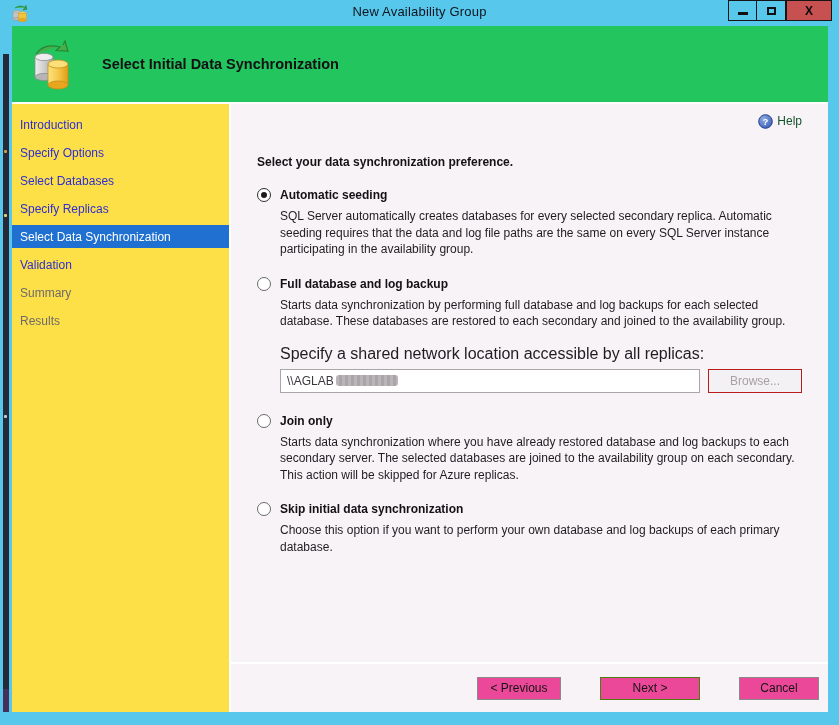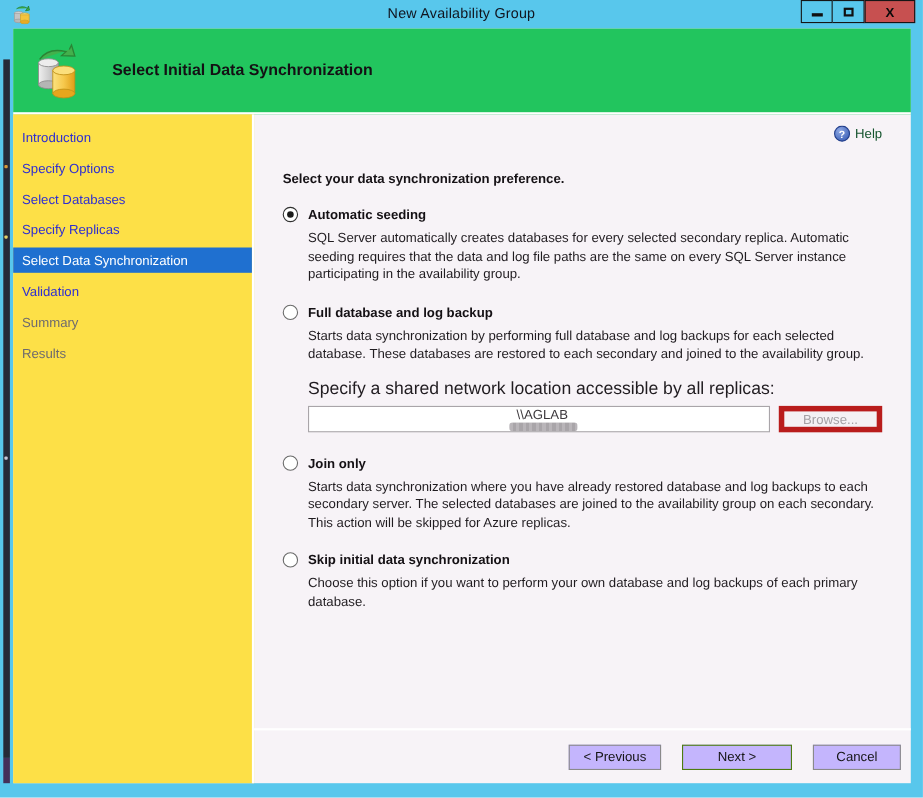--- a/index.html
+++ b/index.html
@@ -79,45 +79,46 @@
   .radio.checked::after{content:"";position:absolute;left:3px;top:3px;right:3px;bottom:3px;background:#1b1b1b;border-radius:50%;}
   .option-label{font-size:12px;font-weight:bold;color:#141014;}
   .option-desc{
     margin:6px 0 0 23px;font-size:12px;line-height:16.5px;color:#201c20;max-width:578px;
   }
   .share-label{margin:15px 0 0 23px;font-size:16px;color:#201c20;}
   .share-row{margin:6px 0 0 23px;display:flex;align-items:center;}
   .share-input{
     width:412px;height:22px;background:#ffffff;border:1px solid #a9a5a9;
     display:flex;align-items:center;padding-left:6px;box-sizing:content-box;
-    font-size:12px;color:#3c383c;cursor:text;flex-direction:column;
+    font-size:12px;color:#3c383c;cursor:text;
   }
   .redaction{
     display:inline-block;width:62px;height:11px;margin-left:2px;border-radius:3px;
     background:
       repeating-linear-gradient(90deg,#b9b5b9 0 3px,#a9a5a9 3px 6px),
       #b2aeb2;
     filter:blur(.6px);
   }
   .browse-btn{
     margin-left:8px;flex:1;height:24px;box-sizing:border-box;
-    border:5px solid #b91c1c;background:#f4f1f4;color:#a5a1a5;
+    border:1px solid #b91c1c;background:#f4f1f4;color:#a5a1a5;
     font-size:12px;display:flex;align-items:center;justify-content:center;cursor:default;
   }
 
   
   .footer{
     position:absolute;left:0;right:0;bottom:0;height:50px;
     border-top:2px solid #ffffff;box-sizing:border-box;
     display:flex;align-items:center;justify-content:flex-end;gap:19px;padding-right:9px;
   }
   .btn{
-    height:23px;box-sizing:border-box;border:1px solid #8a8a8a;background:#c4b5fd;
+    height:23px;box-sizing:border-box;border:1px solid #8a8a8a;background:#ec4899;
     font-size:12px;color:#151515;display:flex;align-items:center;justify-content:center;
     cursor:pointer;
+    margin-left:20px;
   }
   .btn.prev{width:84px;}
   .btn.next{width:100px;border:1px solid #4d7c0f;}
   .btn.cancel{width:80px;}
 </style>
 </head>
 <body>
 
 <div class="bg-sliver"></div>
 <div class="bg-sliver-purple"></div>

